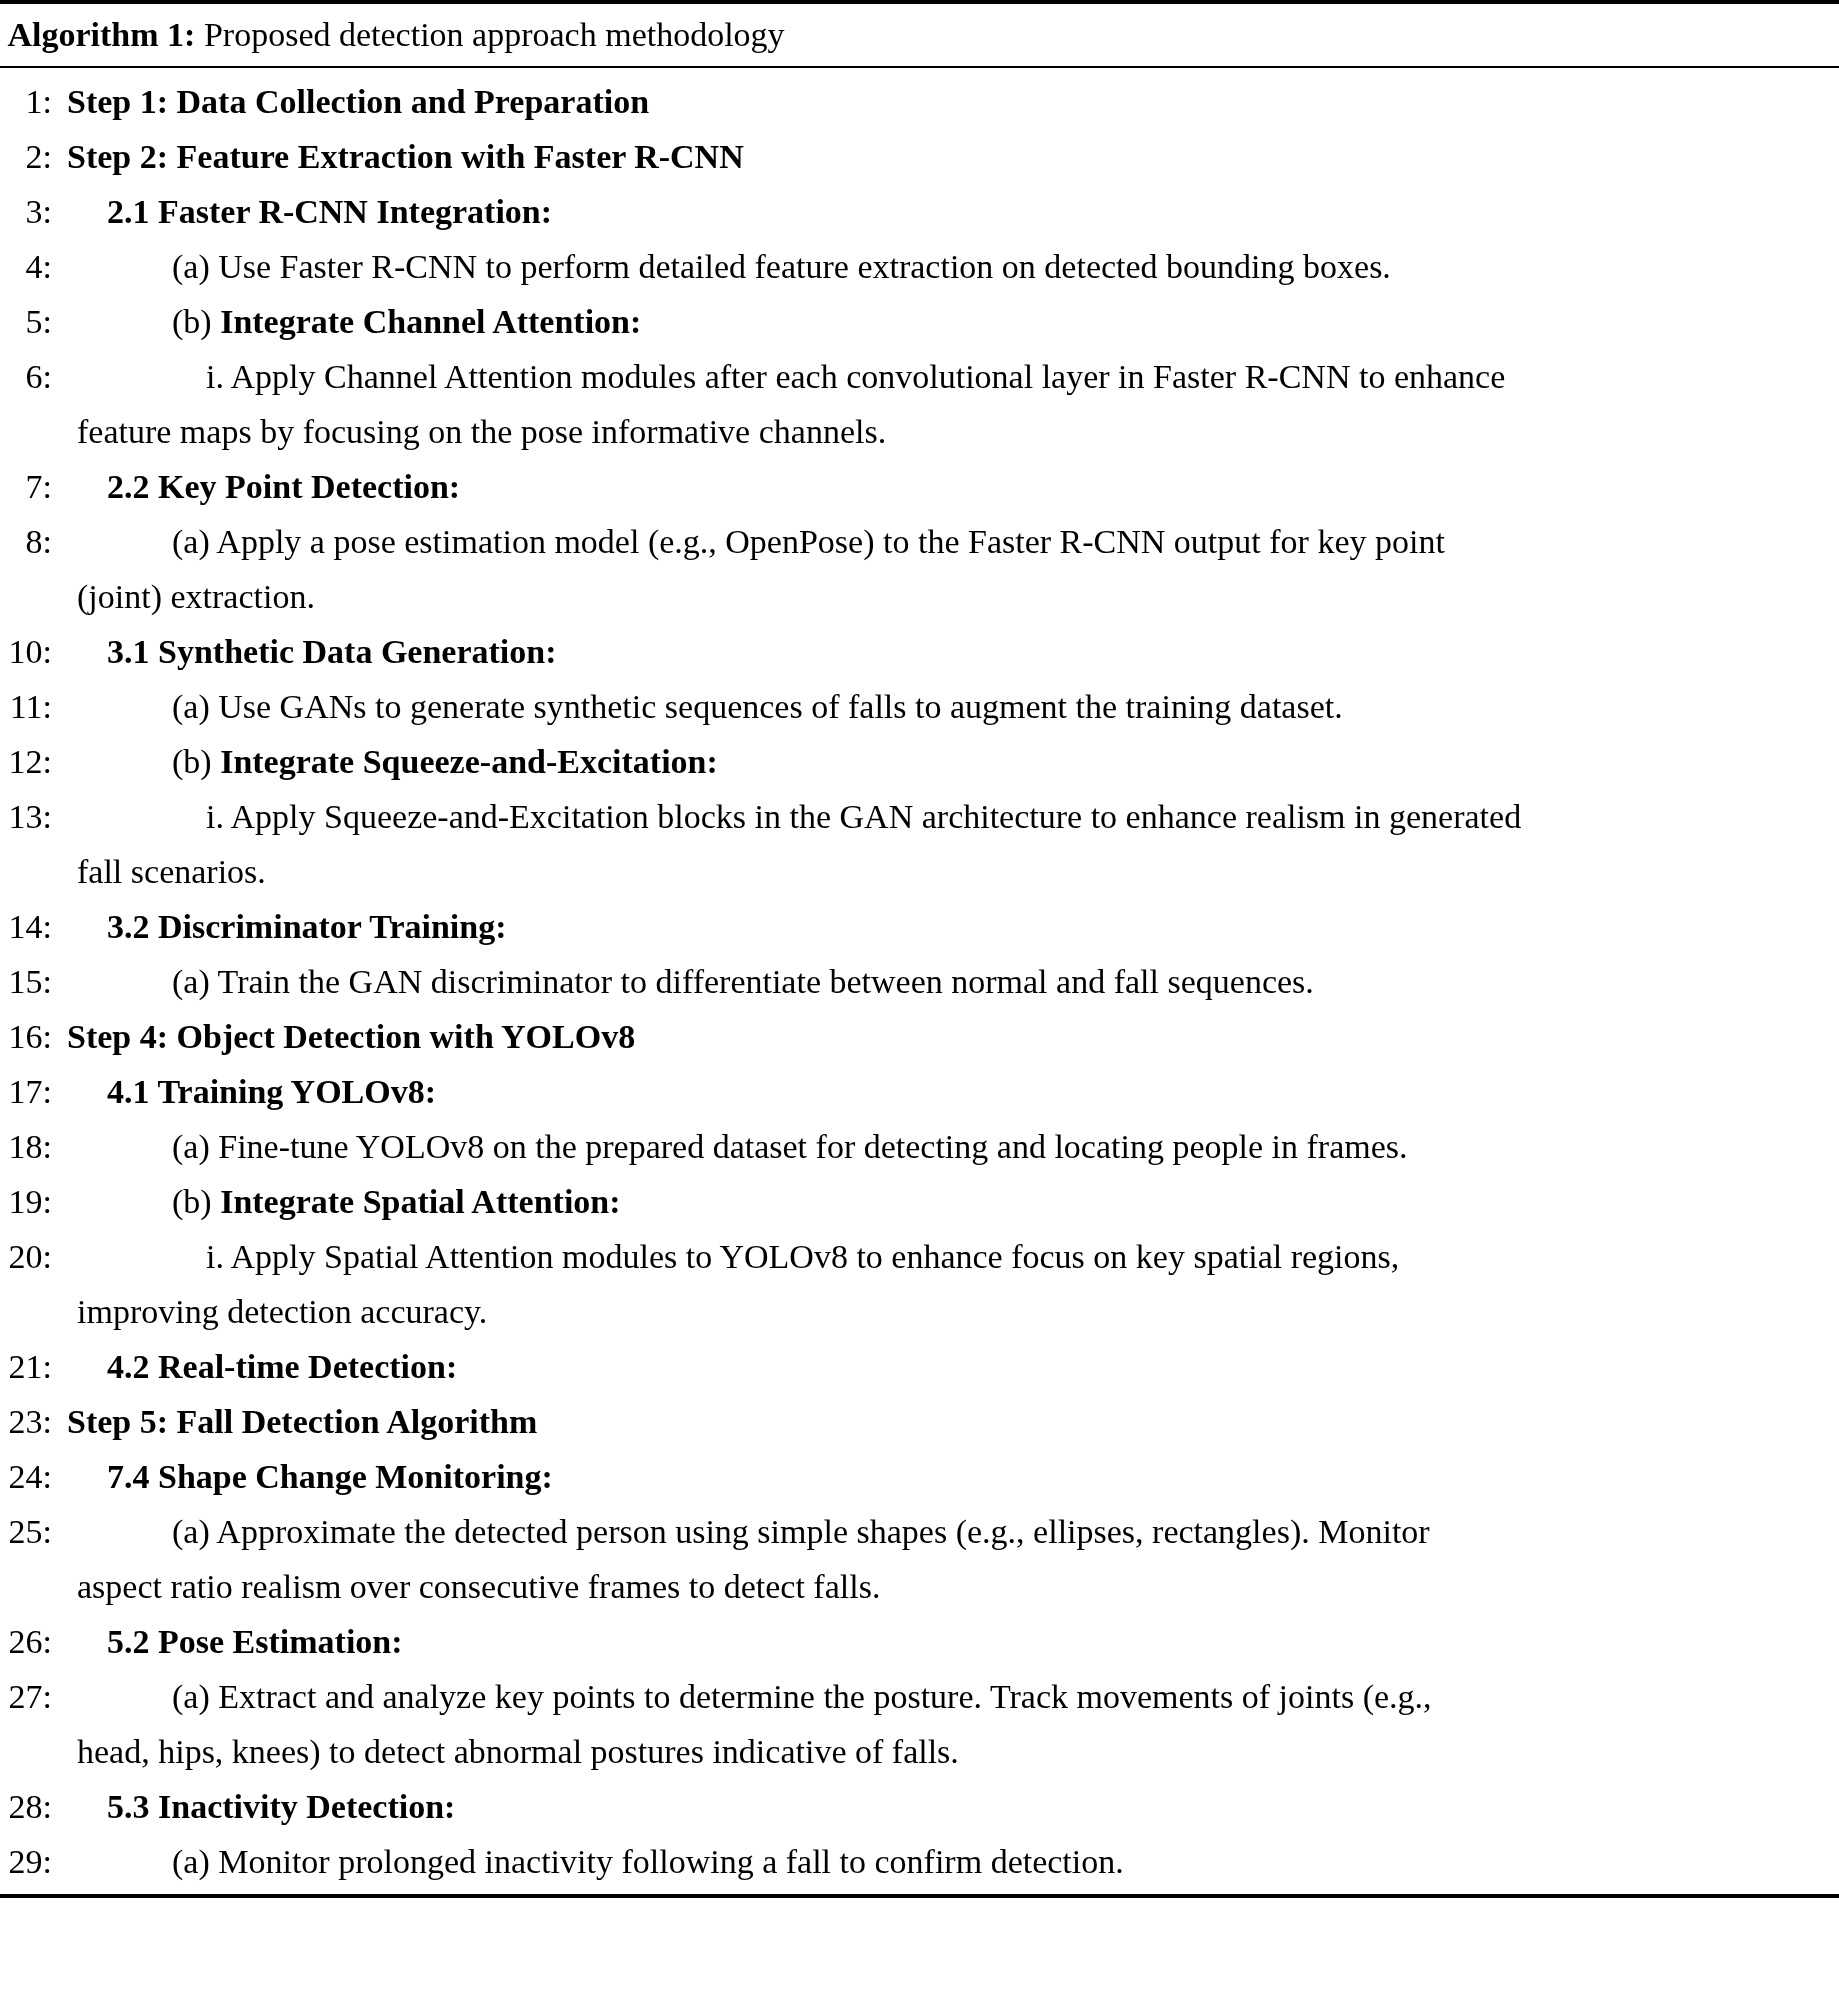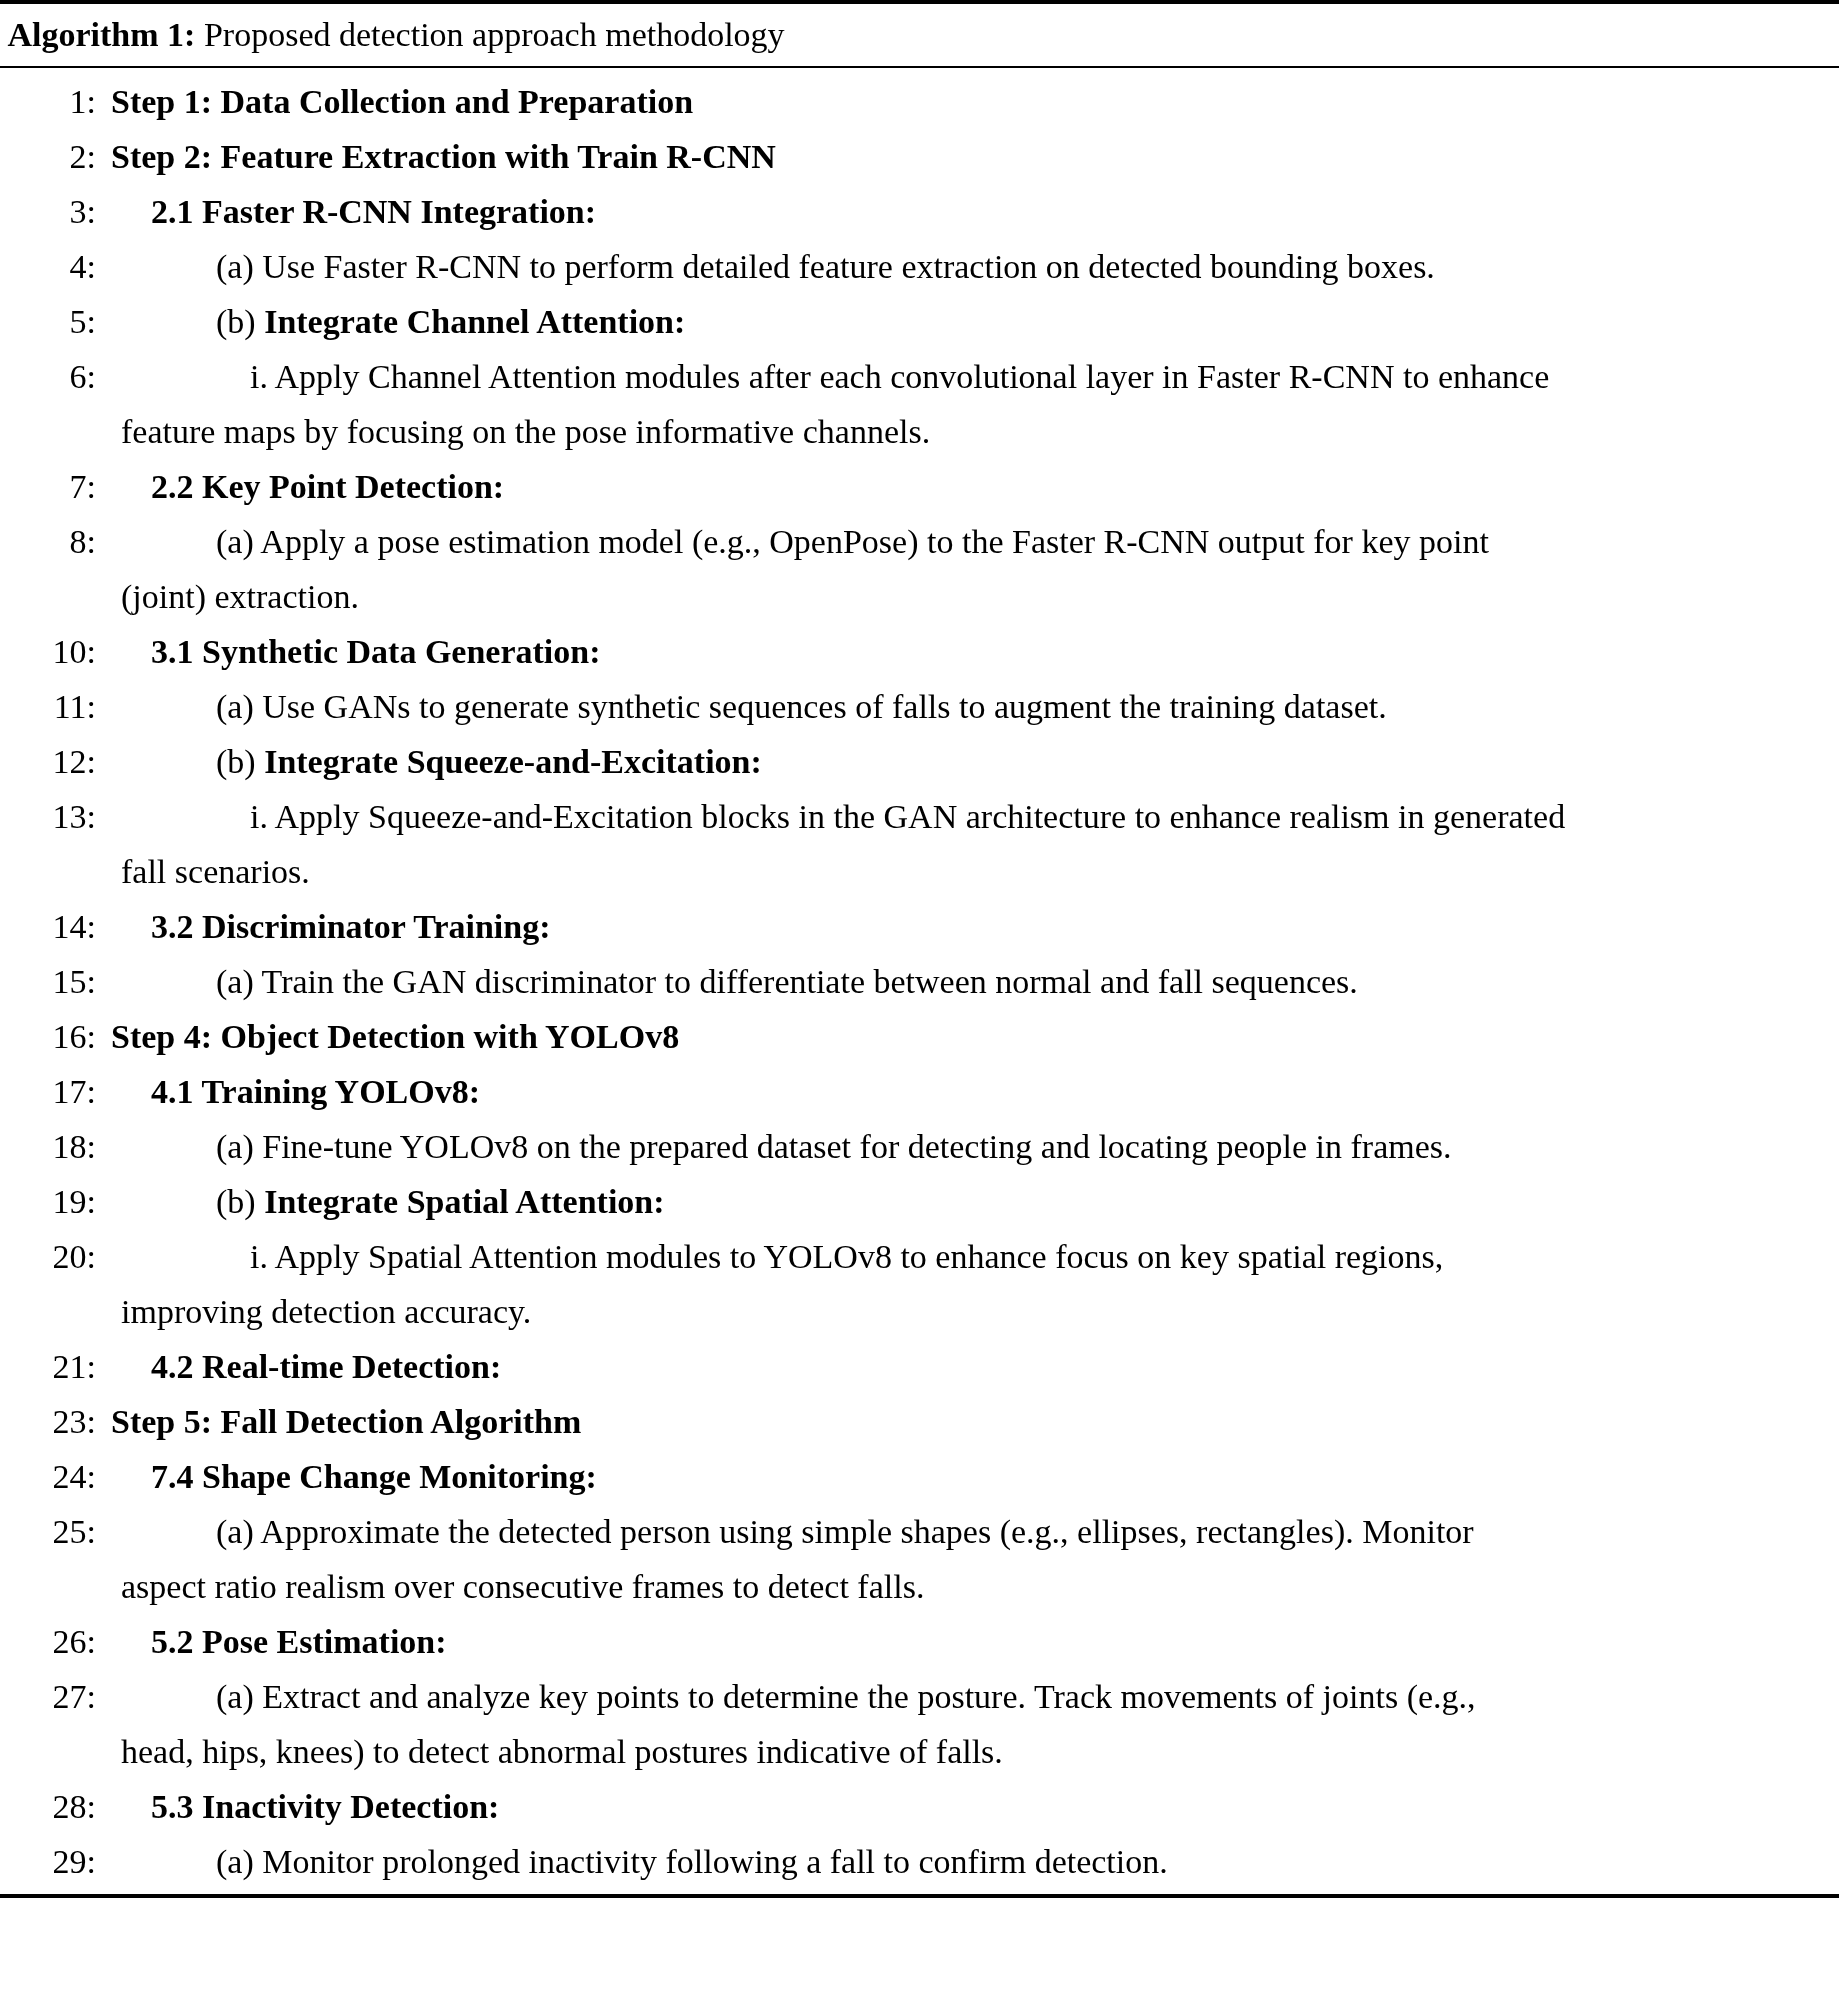--- a/index.html
+++ b/index.html
@@ -32,21 +32,20 @@
   .algo-header .b { font-weight: bold; }
   .algo-body {
     padding: 5.6px 13px 4.7px 0;
   }
   .line {
     font-size: 34px;
     line-height: 55px;
     padding-left: 77px;
     text-indent: -77px;
     white-space: normal;
-    margin-left: 44px;
   }
   .num {
     display: inline-block;
     width: 52px;
     text-align: right;
     text-indent: 0;
     font-weight: normal;
   }
   .sp {
     display: inline-block;
@@ -67,21 +66,21 @@
   <div class="algo-header">
     <span class="b">Algorithm 1:</span>
     <span>Proposed detection approach methodology</span>
   </div>
   <div class="rule mid"></div>
   <div class="algo-body">
       <div class="line lvl0">
     <span class="num">1:</span><span class="sp"></span><span class="line-text"><span class="b">Step 1: Data Collection and Preparation</span></span>
   </div>
       <div class="line lvl0">
-    <span class="num">2:</span><span class="sp"></span><span class="line-text"><span class="b">Step 2: Feature Extraction with Train R-CNN</span></span>
+    <span class="num">2:</span><span class="sp"></span><span class="line-text"><span class="b">Step 2: Feature Extraction with Faster R-CNN</span></span>
   </div>
       <div class="line lvl1">
     <span class="num">3:</span><span class="sp"></span><span class="line-text"><span class="b">2.1 Faster R-CNN Integration:</span></span>
   </div>
       <div class="line lvl2">
     <span class="num">4:</span><span class="sp"></span><span class="line-text"><span>(a) Use Faster R-CNN to perform detailed feature extraction on detected bounding boxes.</span></span>
   </div>
       <div class="line lvl2">
     <span class="num">5:</span><span class="sp"></span><span class="line-text"><span>(b) </span><span class="b">Integrate Channel Attention:</span></span>
   </div>

